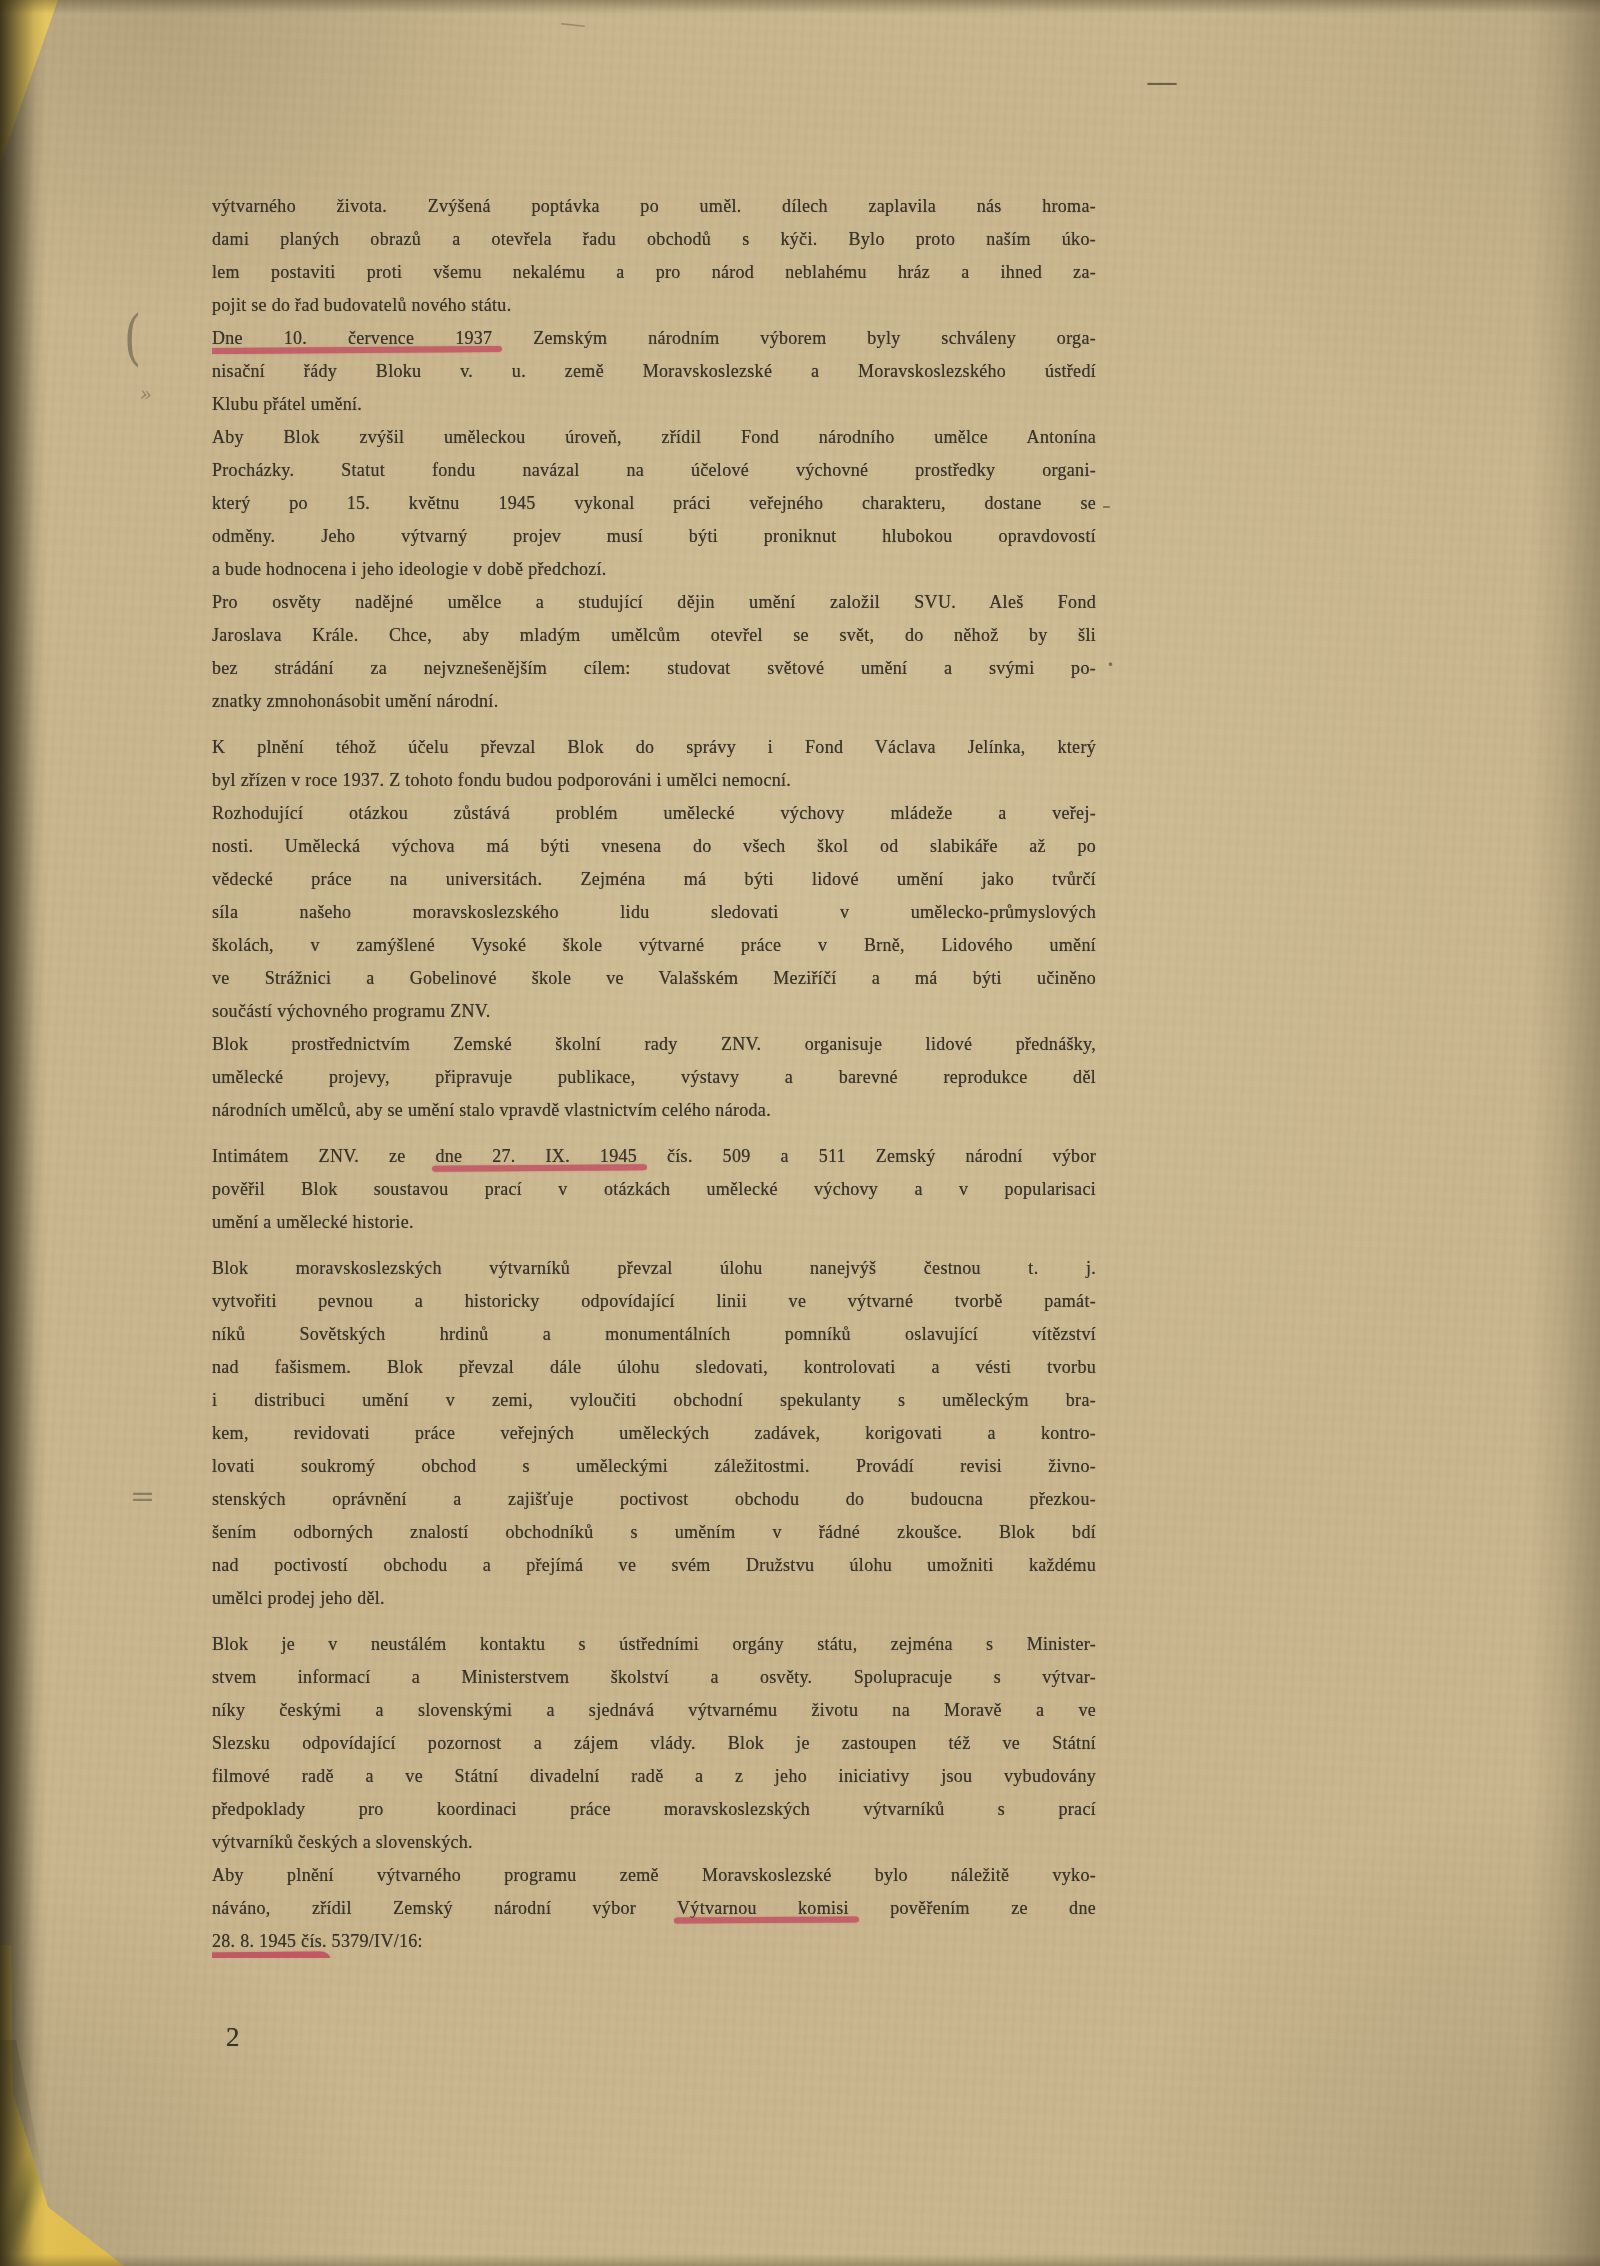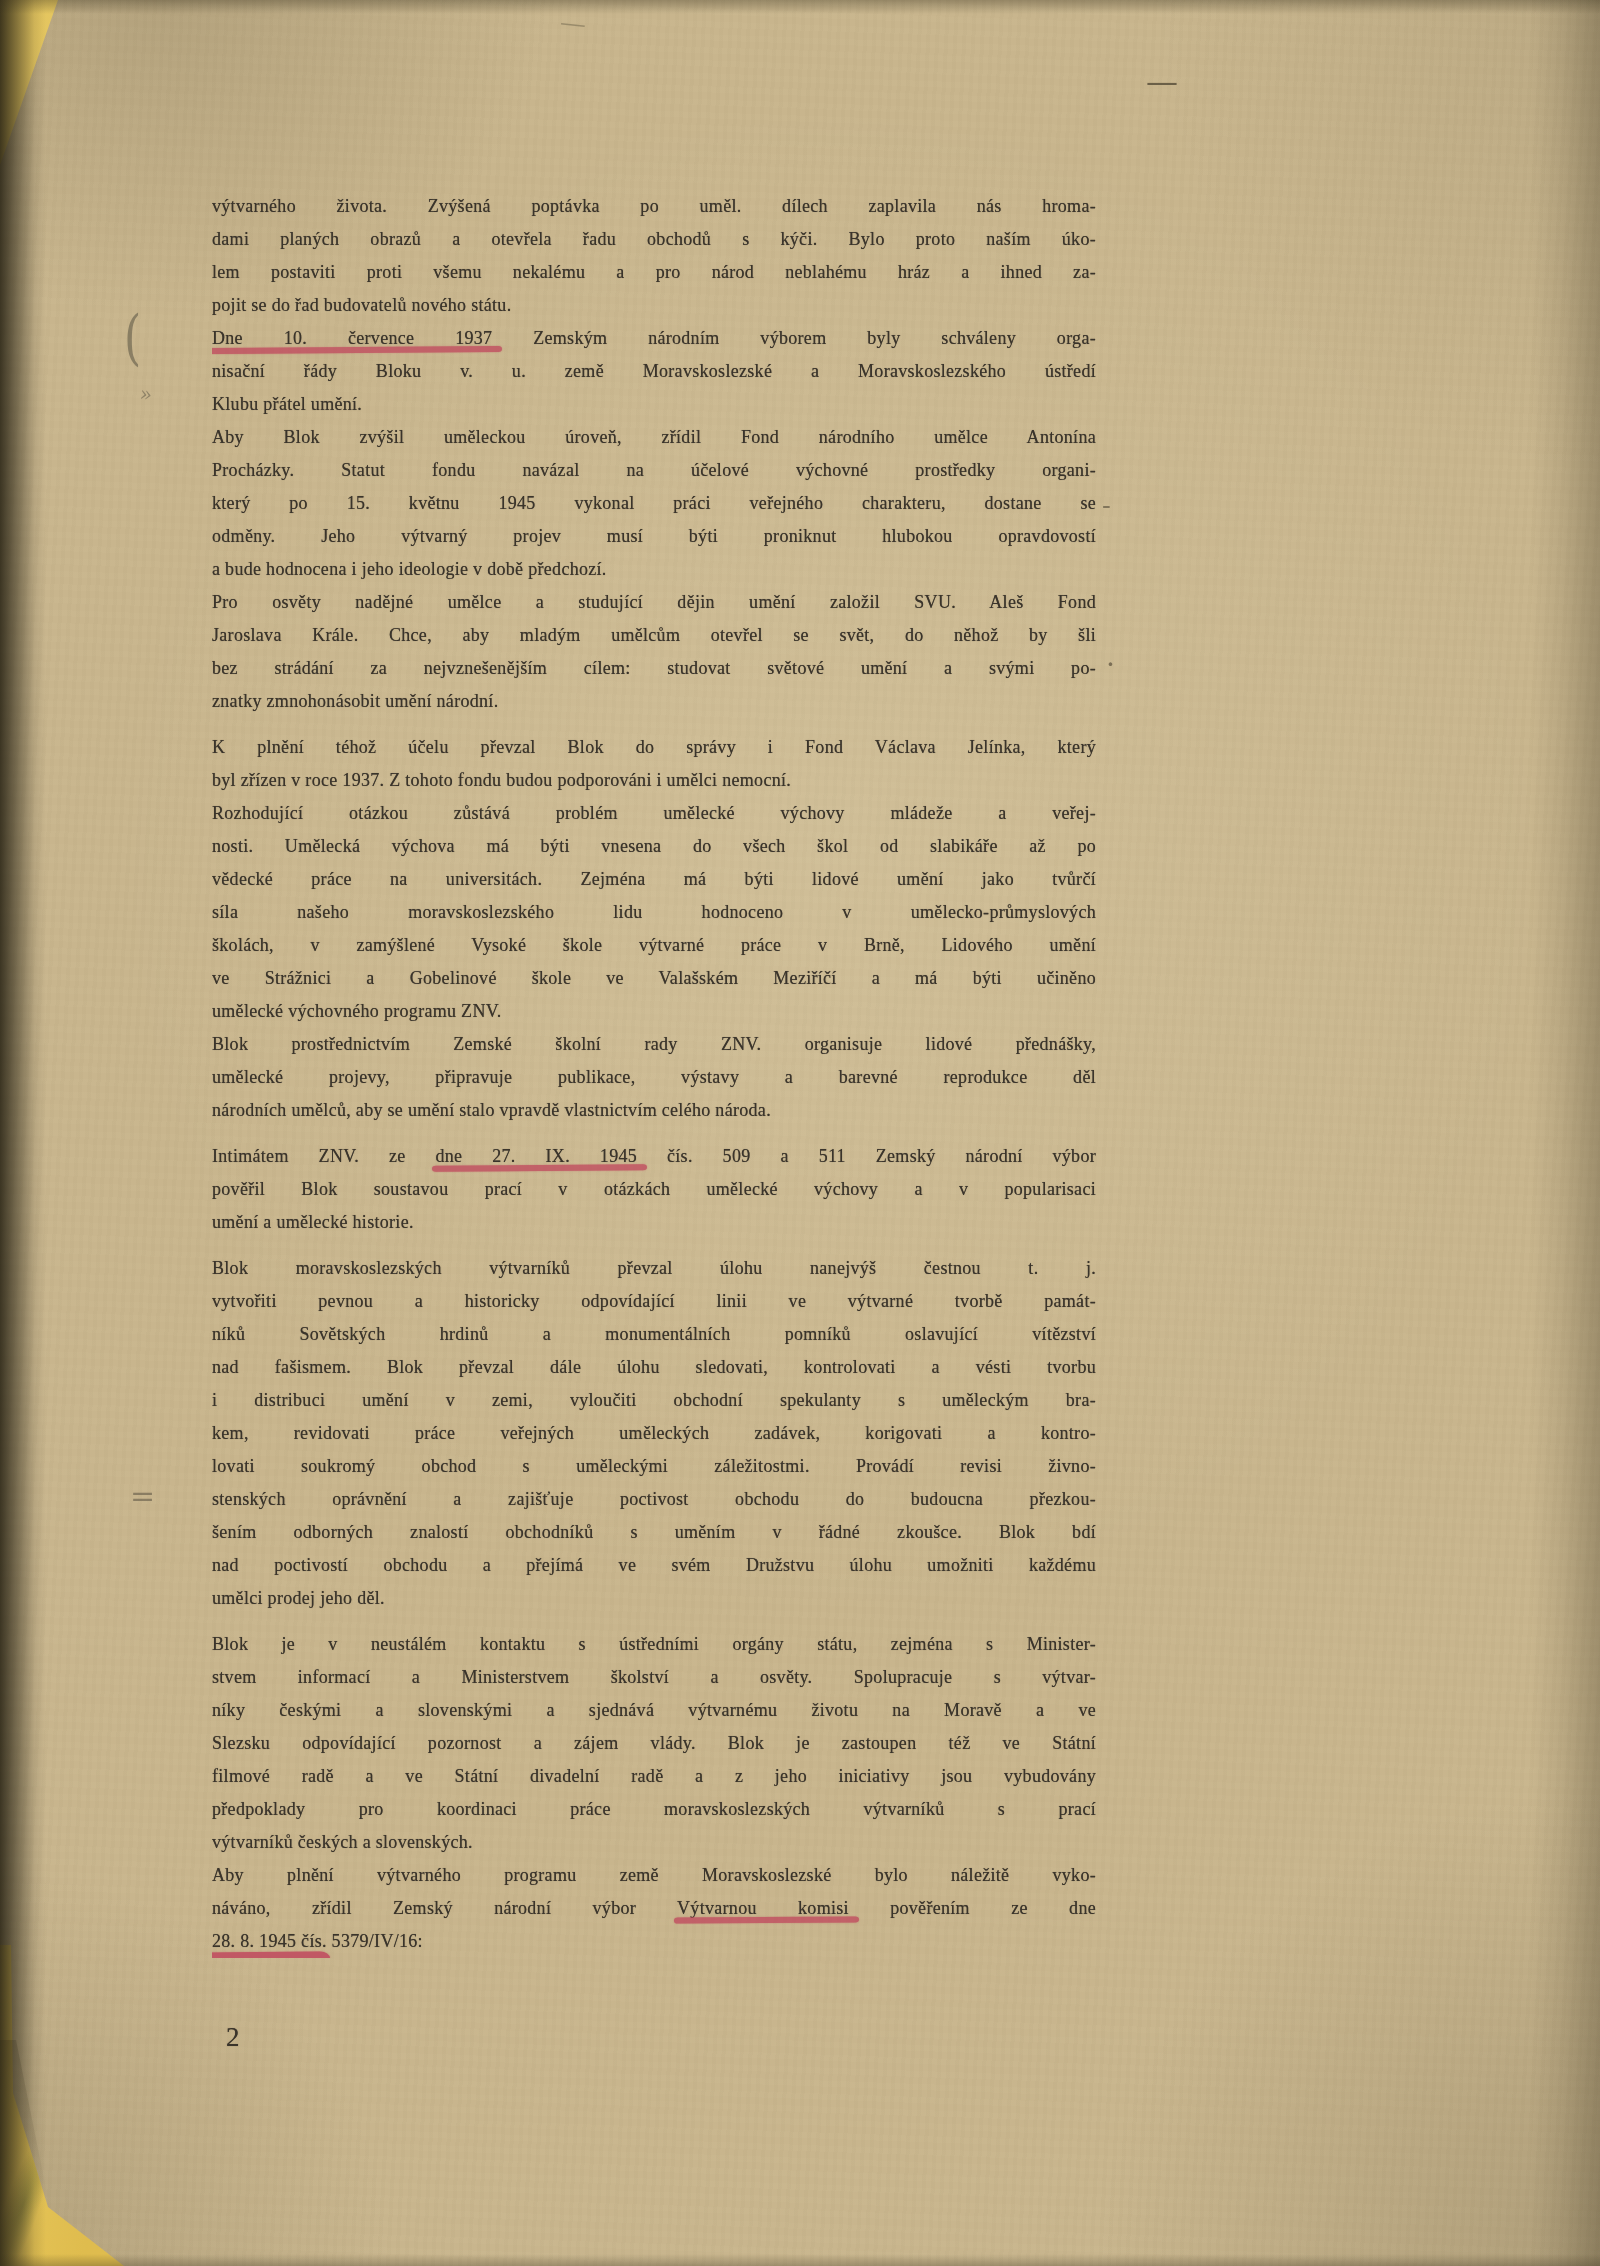--- a/index.html
+++ b/index.html
@@ -147,24 +147,24 @@
         <div class="line"><span>znatky zmnohonásobit umění národní.</span></div>
       </div>
       <div class="para gap">
         <div class="line just"><span>K plnění téhož účelu převzal Blok do správy i Fond Václava Jelínka, který</span></div>
         <div class="line"><span>byl zřízen v roce 1937. Z tohoto fondu budou podporováni i umělci nemocní.</span></div>
       </div>
       <div class="para">
         <div class="line just"><span>Rozhodující otázkou zůstává problém umělecké výchovy mládeže a veřej-</span></div>
         <div class="line just"><span>nosti. Umělecká výchova má býti vnesena do všech škol od slabikáře až po</span></div>
         <div class="line just"><span>vědecké práce na universitách. Zejména má býti lidové umění jako tvůrčí</span></div>
-        <div class="line just"><span>síla našeho moravskoslezského lidu hodnoceno v umělecko-průmyslových</span></div>
+        <div class="line just"><span>síla našeho moravskoslezského lidu sledovati v umělecko-průmyslových</span></div>
         <div class="line just"><span>školách, v zamýšlené Vysoké škole výtvarné práce v Brně, Lidového umění</span></div>
         <div class="line just"><span>ve Strážnici a Gobelinové škole ve Valašském Meziříčí a má býti učiněno</span></div>
-        <div class="line"><span>umělecké výchovného programu ZNV.</span></div>
+        <div class="line"><span>součástí výchovného programu ZNV.</span></div>
       </div>
       <div class="para">
         <div class="line just"><span>Blok prostřednictvím Zemské školní rady ZNV. organisuje lidové přednášky,</span></div>
         <div class="line just"><span>umělecké projevy, připravuje publikace, výstavy a barevné reprodukce děl</span></div>
         <div class="line"><span>národních umělců, aby se umění stalo vpravdě vlastnictvím celého národa.</span></div>
       </div>
       <div class="para gap">
         <div class="line just"><span>Intimátem ZNV. ze </span><span class="ul">dne 27. IX. 1945</span><span> čís. 509 a 511 Zemský národní výbor</span></div>
         <div class="line just"><span>pověřil Blok soustavou prací v otázkách umělecké výchovy a v popularisaci</span></div>
         <div class="line"><span>umění a umělecké historie.</span></div>

